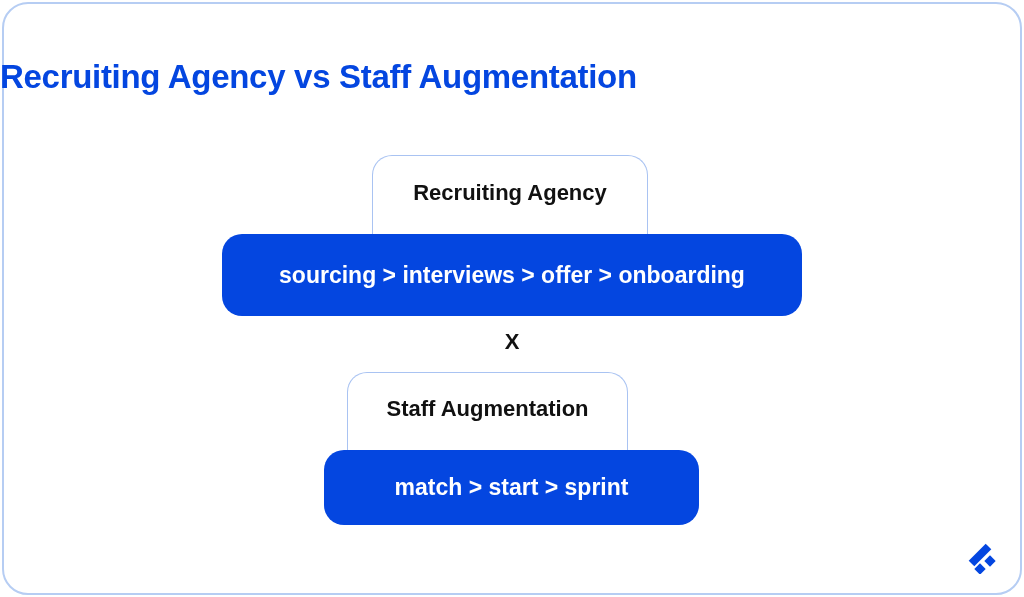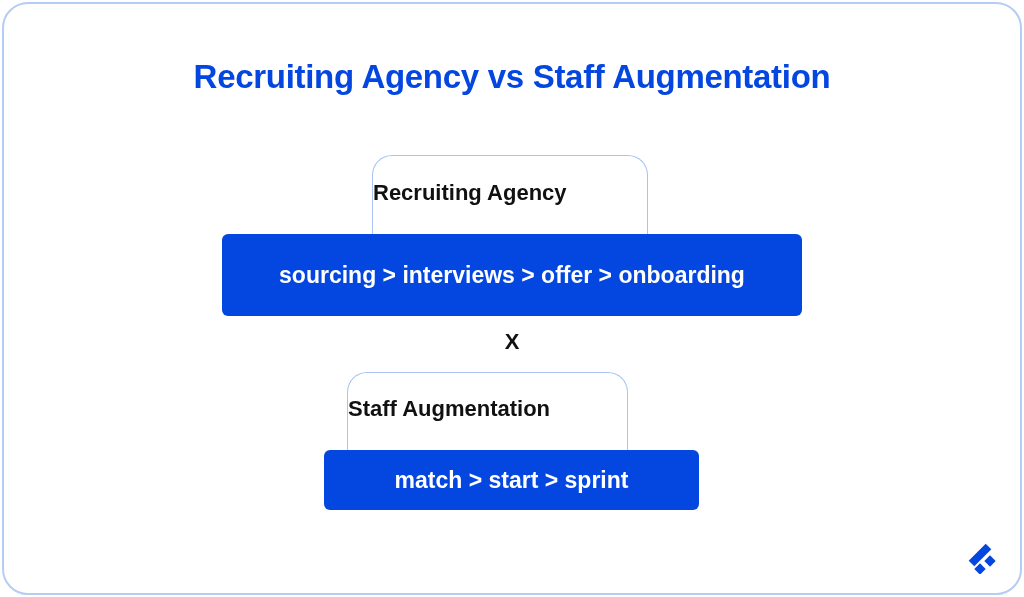--- a/index.html
+++ b/index.html
@@ -1,26 +1,26 @@
 <!DOCTYPE html>
 <html><head>
 <meta charset="utf-8">
 <style>
   html, body { margin: 0; padding: 0; background: #ffffff; }
   body { width: 1024px; height: 597px; position: relative; overflow: hidden;
          font-family: "Liberation Sans", "DejaVu Sans", sans-serif; }
   .frame { position: absolute; left: 2px; top: 2px; width: 1016px; height: 589px;
            border: 2px solid #b6cdf3; border-radius: 26px; background: #fff; }
-  .title { position: absolute; left: 0; top: 58px; width: 1024px; text-align: center;
+  .title { position: absolute; left: 0; top: 58px; width: 1024px; text-align: left;
            font-size: 33px; font-weight: bold; color: #0446e0; letter-spacing: -0.3px; }
   .tab { position: absolute; background: #fff; border: 1.5px solid #a9c3f2;
          border-bottom: none; border-radius: 20px 20px 0 0; box-sizing: border-box;
-         display: flex; align-items: center; 
+         display: flex; align-items: center; justify-content: center;
          font-size: 22px; font-weight: bold; color: #111; padding-bottom: 6px; }
-  .pill { position: absolute; background: #0446e0; border-radius: 6px;
+  .pill { position: absolute; background: #0446e0; border-radius: 20px;
           display: flex; align-items: center; justify-content: center;
           color: #fff; font-size: 23px; font-weight: bold; }
   .vs { position: absolute; left: 0; top: 329px; width: 1024px; text-align: center;
         font-size: 22px; font-weight: bold; color: #111; }
   .logo { position: absolute; left: 966px; top: 542px; width: 34px; height: 32px; }
 </style>
 </head>
 <body>
 
 <div class="frame"></div>
@@ -32,21 +32,21 @@
 </div>
 <div class="pill" style="left:222px; top:234px; width:580px; height:82px;">
   <span>sourcing &gt; interviews &gt; offer &gt; onboarding</span>
 </div>
 
 <div class="vs">X</div>
 
 <div class="tab" style="left:347px; top:372px; width:281px; height:79px;">
   <span>Staff Augmentation</span>
 </div>
-<div class="pill" style="left:324px; top:450px; width:375px; height:60px;">
+<div class="pill" style="left:324px; top:450px; width:375px; height:75px;">
   <span>match &gt; start &gt; sprint</span>
 </div>
 
 <svg class="logo" viewBox="0 0 34 32">
   <g fill="#0446e0">
     <rect x="2" y="9" width="24" height="8" transform="rotate(-45 14 13)"></rect>
     <rect x="20" y="15" width="8" height="8" transform="rotate(45 24 19)"></rect>
     <rect x="10" y="23" width="8" height="8" transform="rotate(45 14 27)"></rect>
   </g>
 </svg>

